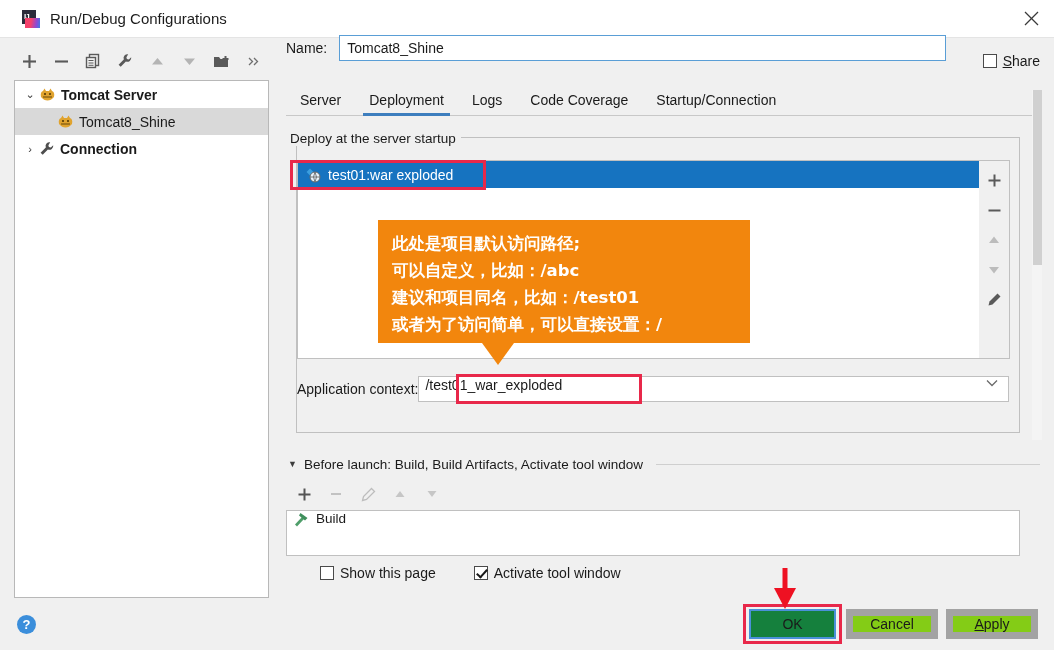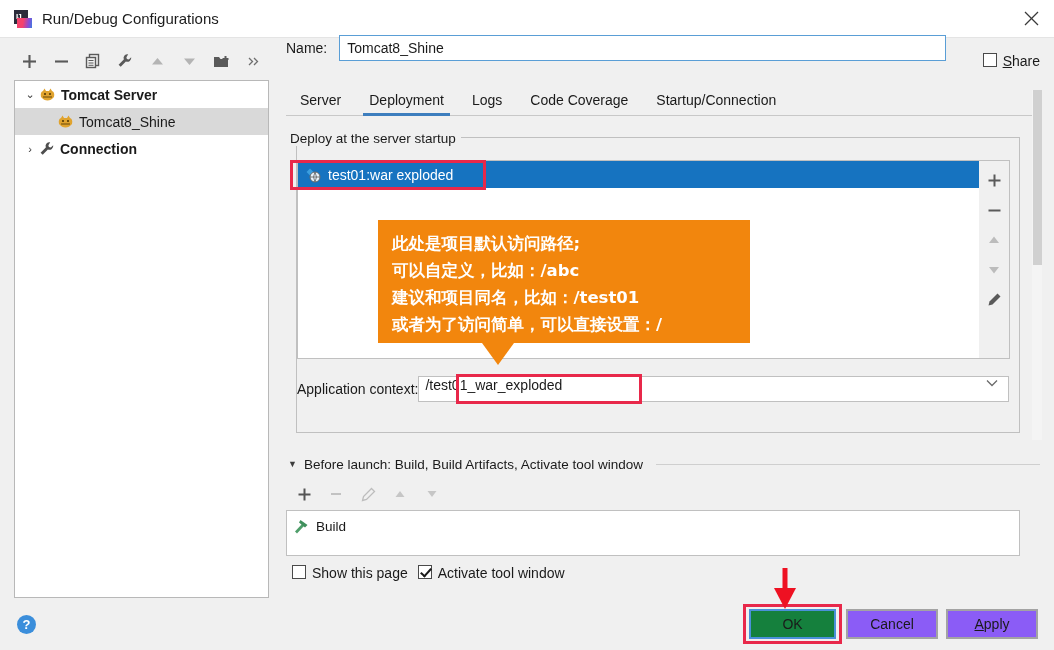--- a/index.html
+++ b/index.html
@@ -12,21 +12,21 @@
     overflow: hidden;
   }
   .window { position: relative; width: 1054px; height: 650px; background: #f0f0f0; }
 
   
   .titlebar {
     position: absolute; left: 0; top: 0; width: 1054px; height: 38px;
     background: #ffffff; border-bottom: 1px solid #e4e4e4;
     display: flex; align-items: center;
   }
-  .title-icon { width: 18px; height: 18px; margin-left: 14px; position: relative; }
+  .title-icon { width: 18px; height: 18px; margin-left: 22px; position: relative; }
   .title-icon .sq1 { position:absolute; left:0; top:0; width:14px; height:14px; background:#2b2b3a; }
   .title-icon .sq2 { position:absolute; left:3px; top:8px; width:15px; height:10px;
      background:linear-gradient(100deg,#f5426c 0%,#f5426c 40%,#8a4bd6 75%,#3b7ee0 100%); }
   .title-icon .ij  { position:absolute; left:2px; top:1px; width:10px; height:11px; color:#fff;
      font-size:8px; font-weight:bold; line-height:11px; letter-spacing:-1px; }
   .title-text { margin-left: 10px; font-size: 15px; color: #1c1c1c; }
   .close-btn {
     position: absolute; right: 0; top: 0; width: 46px; height: 37px;
     display: flex; align-items: center; justify-content: center;
     font-size: 19px; color: #2b2b2b; cursor: default;
@@ -62,21 +62,21 @@
     display: flex; align-items: center;
   }
   .name-label { font-size: 14px; color: #1a1a1a; margin-right: 12px; }
   .name-input {
     flex: 1; height: 26px; background: #ffffff; border: 1px solid #5a9ed6;
     padding: 0 7px; font-family: "Liberation Sans", sans-serif; font-size: 14px; color: #1a1a1a;
     outline: none;
   }
   .share-box {
     position: absolute; right: 14px; top: 53px;
-    display: flex; align-items: flex-start; gap: 6px;
+    display: flex; align-items: center; gap: 6px; margin-left: 28px;
   }
   .cb {
     width: 14px; height: 14px; border: 1px solid #4a4a4a; background: #fff;
     position: relative; flex: none;
   }
   .cb.checked::after {
     content: ""; position: absolute; left: 4px; top: 0px; width: 4px; height: 9px;
     border: solid #1a1a1a; border-width: 0 2px 2px 0; transform: rotate(42deg);
   }
   .cb-label { font-size: 14px; color: #1a1a1a; }
@@ -153,35 +153,35 @@
   .bl-toolbar {
     position: absolute; left: 290px; top: 480px; width: 200px; height: 28px;
     display: flex; align-items: center; gap: 4px;
   }
   .blt-btn { width: 28px; height: 26px; display:flex; align-items:center; justify-content:center; color:#555; }
   .blt-btn.disabled { color: #bdbdbd; }
   .bl-list {
     position: absolute; left: 286px; top: 510px; width: 734px; height: 46px;
     background: #ffffff; border: 1px solid #c0c0c0;
   }
-  .bl-item { height: 23px; display: flex; align-items: flex-end; padding-left: 6px; font-size: 13.5px; color: #1a1a1a; }
+  .bl-item { height: 23px; display: flex; align-items: flex-start; padding-left: 6px; font-size: 13.5px; color: #1a1a1a; }
   .hammer-icon { width: 17px; height: 16px; margin-right: 6px; flex: none; }
 
   .bottom-checks {
     position: absolute; left: 292px; top: 565px; display: flex; align-items: center; gap: 10px;
   }
 
   
   .help-icon {
     position: absolute; left: 17px; top: 615px; width: 19px; height: 19px; border-radius: 50%;
     background: #3b8edb; color: #ffffff; font-size: 13px; font-weight: bold;
     display: flex; align-items: center; justify-content: center;
   }
   .btn {
-    position: absolute; height: 30px; background: #8b5cf6; border: 2px solid #a3a3a3;
+    position: absolute; height: 30px; background: #84cc16; border: 7px solid #a3a3a3;
     display: flex; align-items: center; justify-content: center;
     font-size: 14px; color: #1a1a1a;
   }
   .btn u { text-decoration: underline; }
   .btn-ok { left: 749px; top: 609px; width: 87px; border: 2px solid #4a90d9; background: #15803d; }
   .btn-cancel { left: 846px; top: 609px; width: 92px; }
   .btn-apply { left: 946px; top: 609px; width: 92px; }
 
   
   .red-box { position: absolute; border: 3px solid #e8284a; pointer-events: none; z-index: 20; }

